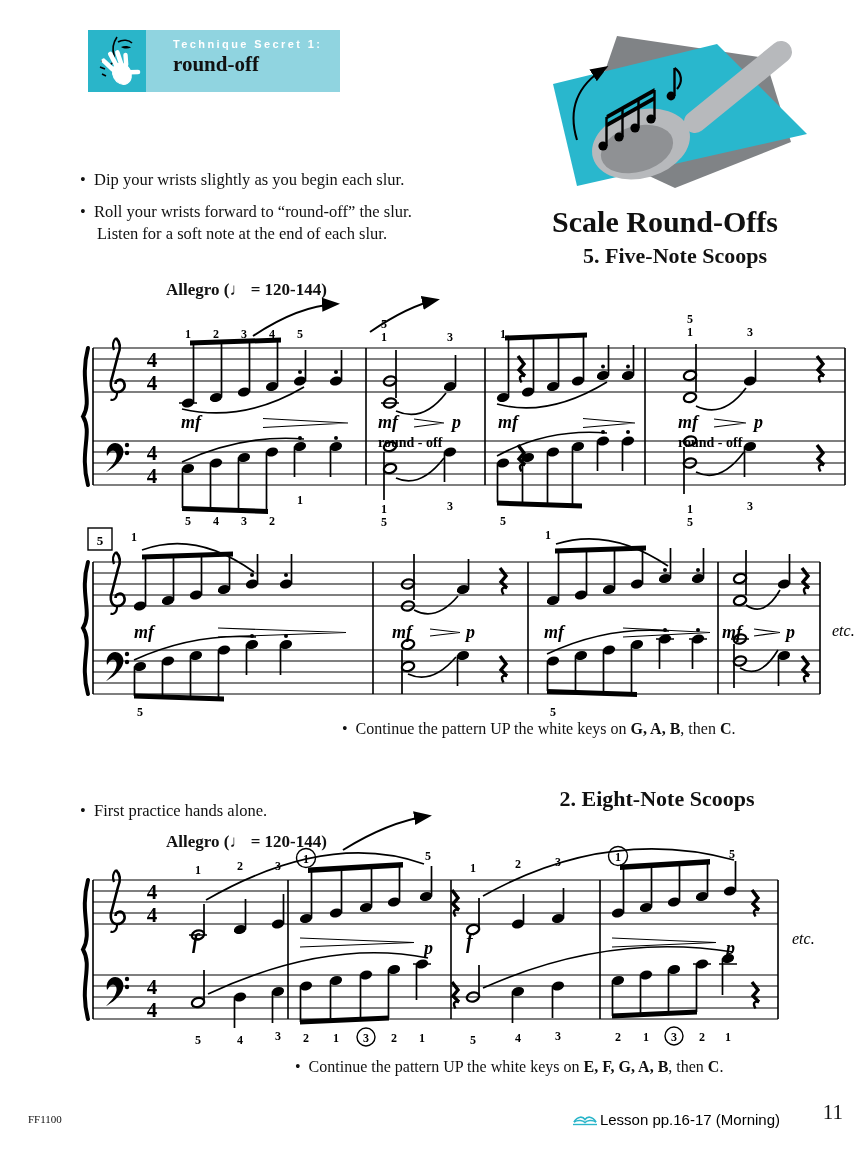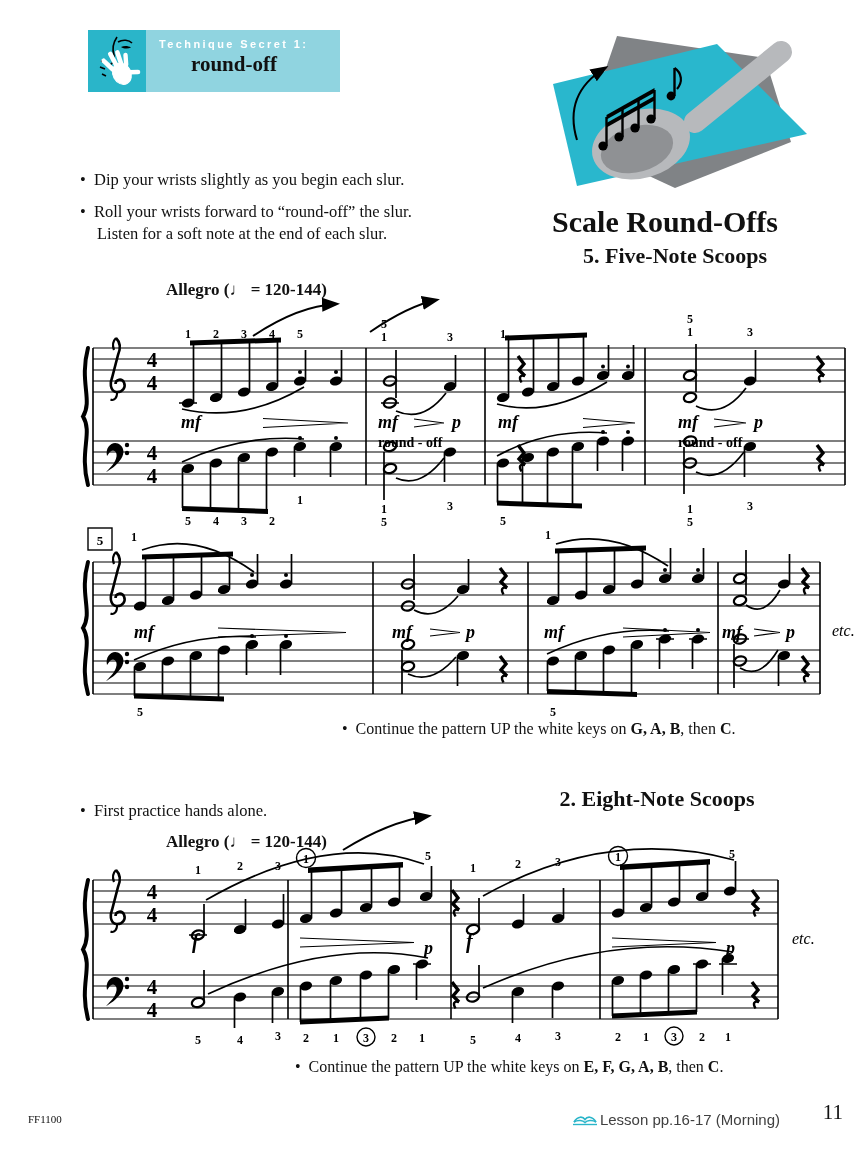--- a/index.html
+++ b/index.html
@@ -4,24 +4,24 @@
 <style>
   html,body{margin:0;padding:0;background:#e8e8e8;}
   .page{position:relative;width:864px;height:1152px;background:#fff;margin:0 auto;
         font-family:"Liberation Serif",serif;color:#111;overflow:hidden;}
   .abs{position:absolute;}
 
   
   .techbox{left:88px;top:30px;width:252px;}
   .tb-head{display:flex;height:62px;}
   .tb-icon{width:58px;height:62px;background:#2ab5c9;flex:0 0 58px;}
-  .tb-right{flex:1;background:#90d4e0;padding:8px 0 0 13px;}
+  .tb-right{flex:1;background:#90d4e0;padding:8px 0 0 27px;}
   .kicker{font-family:"Liberation Sans",sans-serif;font-weight:bold;font-size:11px;
           letter-spacing:2.4px;color:#fff;}
-  .boxtitle{font-size:21px;font-weight:bold;color:#111;margin-top:2px;margin-left:32px;}
+  .boxtitle{font-size:21px;font-weight:bold;color:#111;margin-top:2px;}
   .tb-strip{background:#d8ecf2;padding:10px 8px 12px 12px;font-size:16.5px;}
 
   .h-main{left:480px;top:205px;width:370px;text-align:center;font-size:30px;font-weight:bold;}
   .h-sub1{left:490px;top:243px;width:370px;text-align:center;font-size:22px;font-weight:bold;}
   .h-sub2{left:470px;top:786px;width:374px;text-align:center;font-size:22px;font-weight:bold;}
 
   .bullet{font-size:16.5px;}
   .b1{left:80px;top:170px;}
   .b2{left:80px;top:202px;text-align:center;}
   .b2b{left:97px;top:224px;font-weight:normal;}
@@ -29,21 +29,21 @@
   .tempo{font-size:17px;font-weight:bold;}
   .t1{left:166px;top:280px;}
   .t2{left:166px;top:832px;}
   .cont{font-size:16px;}
   .c1{left:342px;top:720px;}
   .c2{left:295px;top:1058px;}
   .bold{font-weight:bold;}
 
   .foot-code{left:28px;top:1113px;font-size:11px;}
   .foot-lesson{right:84px;top:1110px;display:flex;align-items:center;gap:2px;
-               font-family:"Liberation Sans",sans-serif;font-size:15px;color:#404040;}
+               font-family:"Liberation Sans",sans-serif;font-size:15px;color:#000000;}
   .foot-page{right:21px;top:1100px;font-size:21px;}
 
   
   svg text{fill:#000;}
   .fing{font:bold 12px "Liberation Serif",serif;}
   .dyn{font:italic bold 18px "Liberation Serif",serif;}
   .dynf{font:italic bold 20px "Liberation Serif",serif;}
   .lyr{font:bold 14px "Liberation Serif",serif;}
   .etc{font:italic 16px "Liberation Serif",serif;}
   .tsig{font:bold 21px "Liberation Serif",serif;}

